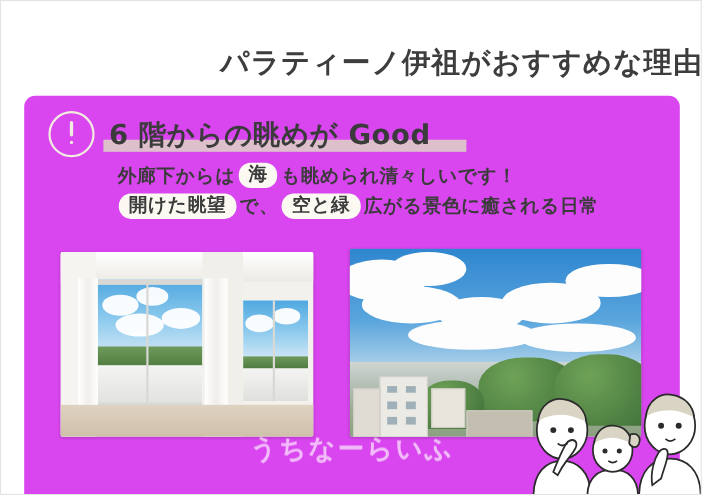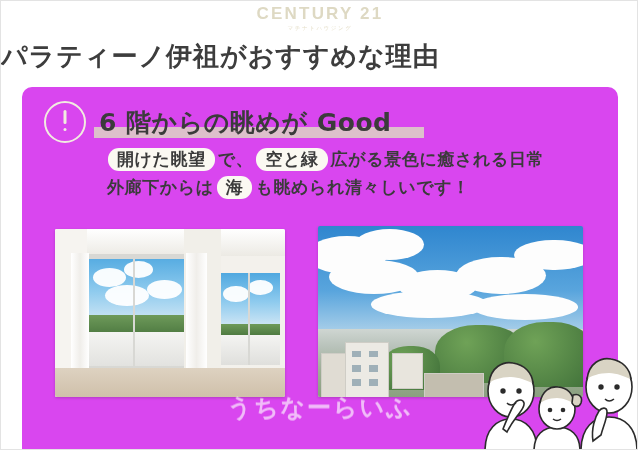--- a/index.html
+++ b/index.html
@@ -38,21 +38,21 @@
     margin-top:4px;
     font-size:5.5px;
     letter-spacing:1.6px;
     color:#e6e0cb;
     font-family:"DejaVu Sans",sans-serif;
   }
 
   
   .page-title{
     position:absolute;left:0;top:38px;width:638px;
-    text-align:left;
+    text-align:right;
     font-size:26px;
     font-weight:700;
     letter-spacing:1px;
     color:#3d3d3d;
     font-family:"DejaVu Sans",sans-serif;
     white-space:nowrap;
   }
 
   
   .card{
@@ -187,48 +187,44 @@
     position:absolute;
     left:480px;top:332px;
     width:158px;height:118px;
   }
 </style>
 </head>
 <body>
 
 <div class="frame">
 
-  <div class="brand">
-    <span class="brand-name">CENTURY 21</span>
-    <span class="brand-sub">マチナトハウジング</span>
-  </div>
 
   <div class="page-title">パラティーノ伊祖がおすすめな理由</div>
 
   <div class="card">
 
     <div class="headline-row">
       <div class="excl-icon"></div>
       <div class="headline-wrap">
         <div class="headline-band"></div>
         <div class="headline">6 階からの眺めが Good</div>
       </div>
     </div>
 
     <div class="copy">
+      <div class="copy-line" id="copy-line-2">
+          <span class="plain">外廊下からは</span>
+          <span class="pill">海</span>
+          <span class="plain">も眺められ清々しいです！</span>
+        </div>
       <div class="copy-line" id="copy-line-1">
           <span class="pill">開けた眺望</span>
           <span class="plain">で、</span>
           <span class="pill">空と緑</span>
           <span class="plain">広がる景色に癒される日常</span>
-        </div>
-      <div class="copy-line" id="copy-line-2">
-          <span class="plain">外廊下からは</span>
-          <span class="pill">海</span>
-          <span class="plain">も眺められ清々しいです！</span>
         </div>
     </div>
 
     <div class="photo photo-room">
       <div class="room">
         <div class="room-ceiling"></div>
         <div class="wall" style="left:56%;top:0;width:16%;height:100%;"></div>
         <div class="wall" style="left:0;top:0;width:14%;height:100%;background:#f6f4f0;"></div>
 
         <div class="win win-a">

